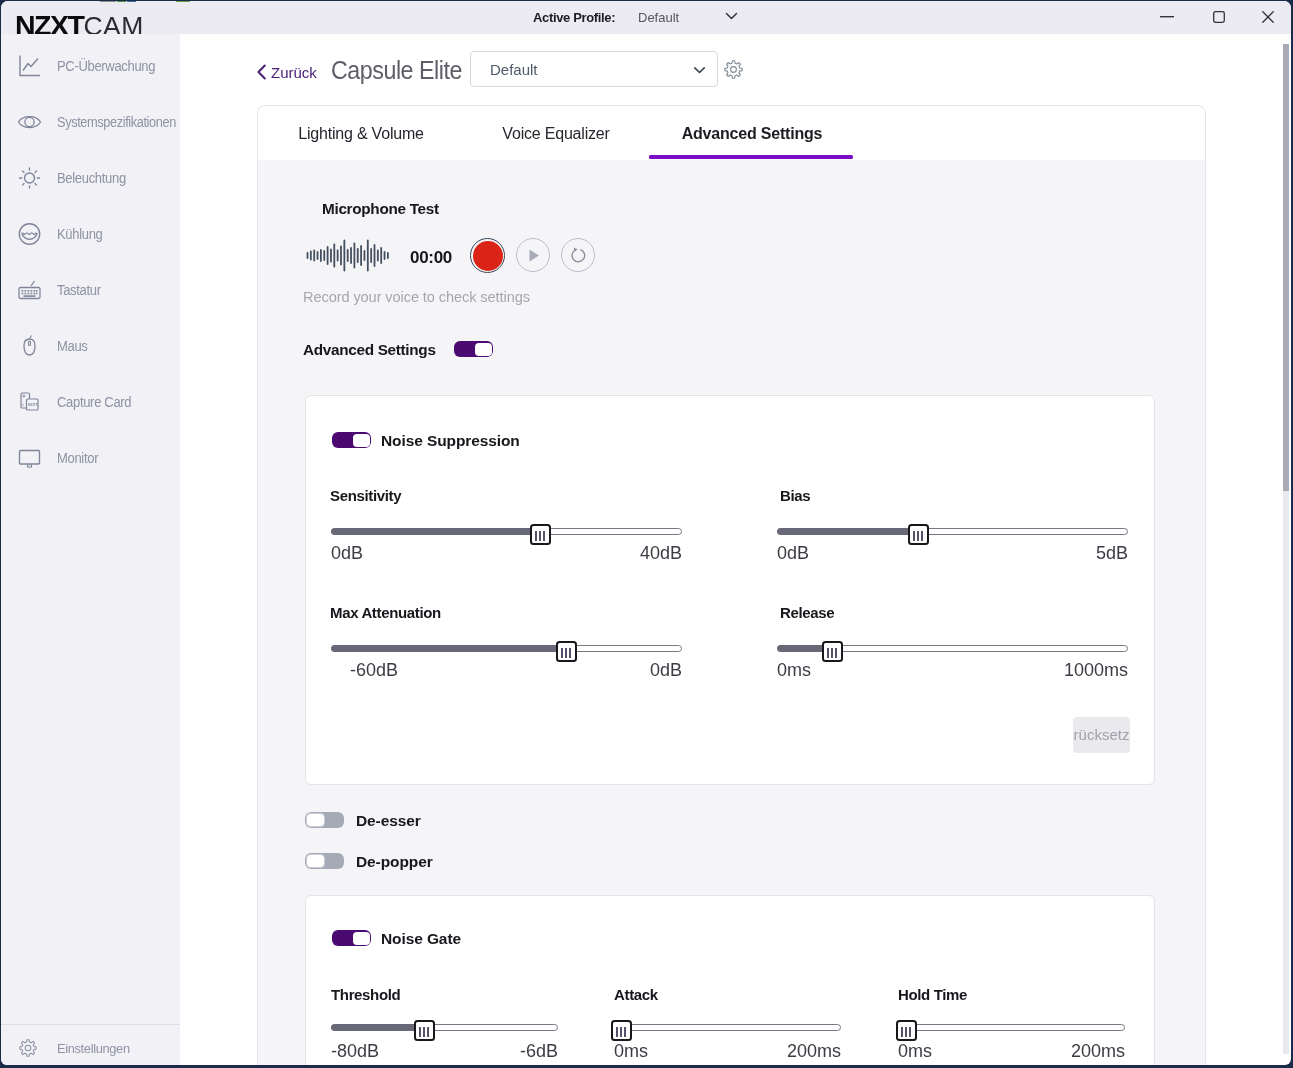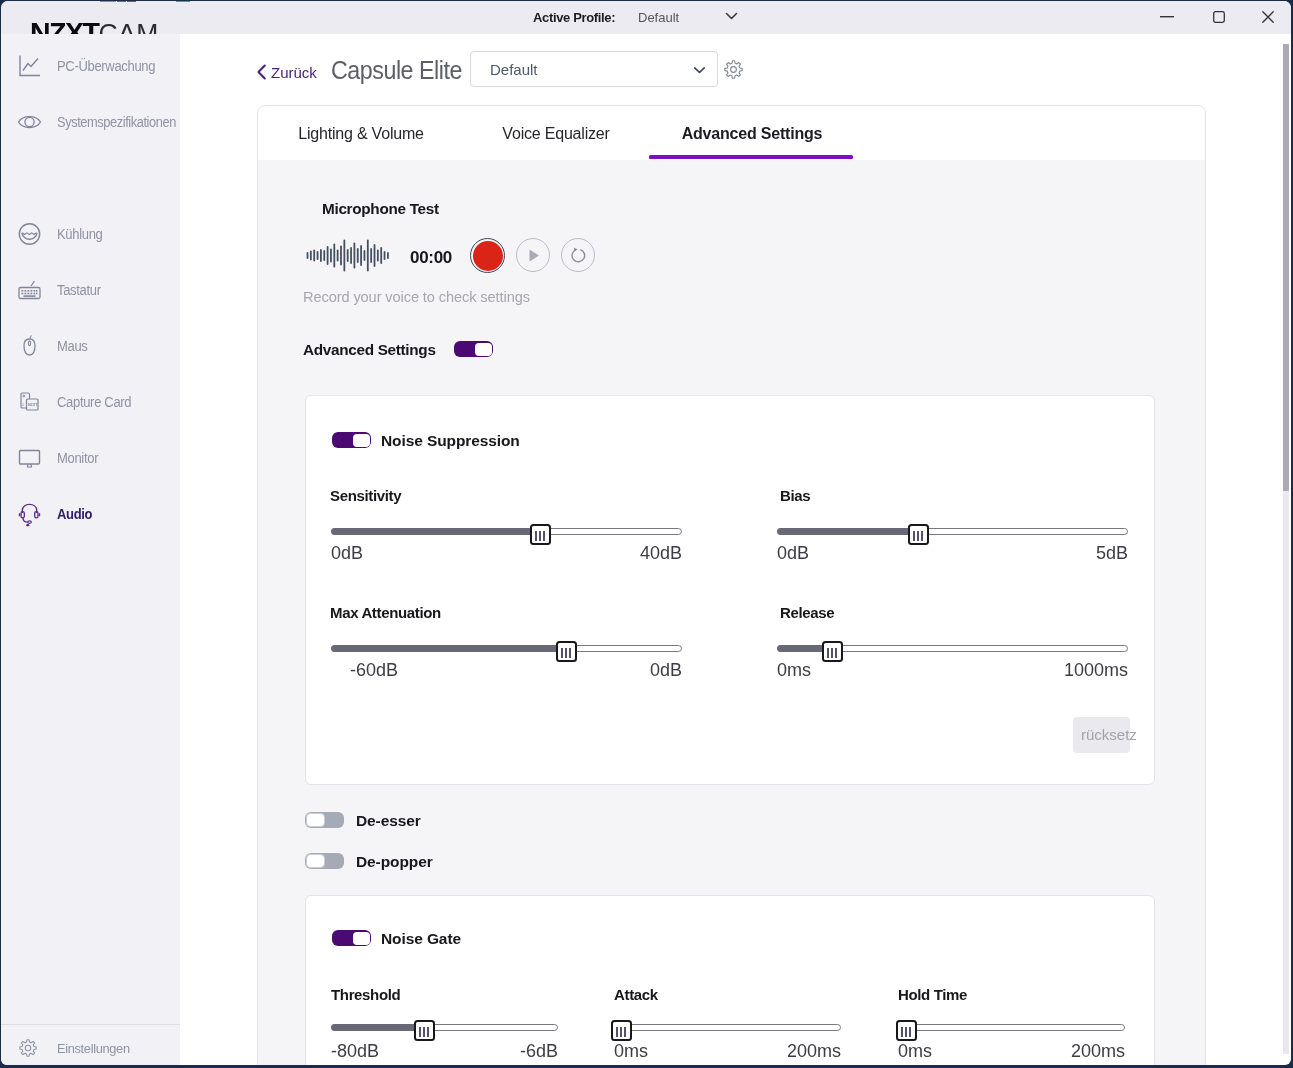--- a/index.html
+++ b/index.html
@@ -5,21 +5,21 @@
   * { margin:0; padding:0; box-sizing:border-box; }
   html,body { width:1293px; height:1068px; overflow:hidden; }
   body { background:#1b2b4a; font-family:"Liberation Sans", sans-serif; }
   .window { position:absolute; left:1px; top:1px; width:1290px; height:1064px;
             border-radius:7px 7px 6px 6px; background:#fff; overflow:hidden; }
   .page { position:absolute; left:-1px; top:-1px; width:1293px; height:1068px; }
   .abs { position:absolute; }
 
   
   .titlebar { position:absolute; left:0; top:0; width:1293px; height:34px; background:#ecebf1; }
-  .logo { position:absolute; left:15px; top:16px; font-size:28.5px; letter-spacing:-1px; color:#0b0b0d;margin-left:15px; }
+  .logo { position:absolute; left:15px; top:9px; font-size:28.5px; letter-spacing:-1px; color:#0b0b0d; }
   .logo b { font-weight:700; letter-spacing:-1.5px; }
   .logo span { font-weight:400; letter-spacing:0.5px; color:#2a2a30; font-size:26.5px; }
   .ap-label { position:absolute; left:533px; top:10px; font-size:13px; letter-spacing:-0.35px; font-weight:700; color:#1c1c22; }
   .ap-value { position:absolute; left:638px; top:10px; font-size:13px; color:#55555c; }
 
   
   .sidebar { position:absolute; left:0; top:34px; width:180px; height:1034px; background:#f2f1f6; }
   .nav-item { position:absolute; left:0; width:180px; height:56px; }
   .nav-item .ico { position:absolute; left:17px; top:50%; transform:translateY(-50%); width:25px; height:25px; }
   .nav-item .lbl { position:absolute; left:57px; top:50%; transform:translateY(-50%) scaleX(0.93); transform-origin:left center;
@@ -65,21 +65,21 @@
   .thumb i { position:absolute; top:5px; width:1.2px; height:10px; background:#53526a; }
   .thumb i:nth-child(1){ left:3.4px; } .thumb i:nth-child(2){ left:7.4px; } .thumb i:nth-child(3){ left:11.4px; }
   .minmax { position:absolute; font-size:18px; color:#3c3c44; }
   .minmax.r { text-align:right; }
 
   
   .sb-track { position:absolute; left:1283px; top:44px; width:6px; height:1010px; background:#e8e8ed; }
   .sb-thumb { position:absolute; left:1283px; top:44px; width:6px; height:447px; background:#a9aab3; }
 
   .reset-btn { position:absolute; left:1073px; top:717px; width:57px; height:36px; background:#e9e9ee;
-               border-radius:4px; font-size:15px; color:#a2a2ab; text-align:center; line-height:36px;padding-left:8px; }
+               border-radius:4px; font-size:15px; color:#a2a2ab; text-align:center; line-height:36px; }
 </style>
 </head>
 <body>
 <div class="window">
     <div class="page">
 
   <div class="abs" style="left:100px;top:0;width:16px;height:2px;background:#8a8f84;z-index:5;"></div>
   <div class="abs" style="left:117px;top:0;width:9px;height:2px;background:#4d8a3c;z-index:5;"></div>
   <div class="abs" style="left:127px;top:0;width:9px;height:2px;background:#3b6ea5;z-index:5;"></div>
   <div class="abs" style="left:176px;top:0;width:14px;height:2px;background:#67a04e;z-index:5;"></div>
@@ -108,20 +108,36 @@
           <path d="M6 17 L11 10 L14 13 L21 5" fill="none" stroke="#80859a" stroke-width="1.4" stroke-linejoin="round"></path>
         </svg>
     <div class="lbl">PC-Überwachung</div>
   </div>
   <div class="nav-item" style="top:94px">
     <svg class="ico" viewBox="0 0 25 25">
           <path d="M1.5 12.5 C5.5 5.2 19.5 5.2 23.5 12.5 C19.5 19.8 5.5 19.8 1.5 12.5 Z" fill="none" stroke="#80859a" stroke-width="1.3"></path>
           <circle cx="12.5" cy="12.5" r="4.6" fill="none" stroke="#80859a" stroke-width="1.3"></circle>
         </svg>
     <div class="lbl" style="font-size:13.8px;letter-spacing:-0.45px;">Systemspezifikationen</div>
+  </div>
+  <div class="nav-item" style="top:150px">
+    <svg class="ico" viewBox="0 0 25 25">
+          <circle cx="12.5" cy="12.5" r="5" fill="none" stroke="#80859a" stroke-width="1.4"></circle>
+      <g stroke="#80859a" stroke-width="1.3" stroke-linecap="round">
+      <line x1="12.5" y1="2.5" x2="12.5" y2="4.7"></line>
+            <line x1="12.5" y1="20.3" x2="12.5" y2="22.5"></line>
+      <line x1="2.5" y1="12.5" x2="4.7" y2="12.5"></line>
+            <line x1="20.3" y1="12.5" x2="22.5" y2="12.5"></line>
+      <line x1="5.4" y1="5.4" x2="7" y2="7"></line>
+            <line x1="18" y1="18" x2="19.6" y2="19.6"></line>
+      <line x1="5.4" y1="19.6" x2="7" y2="18"></line>
+            <line x1="18" y1="7" x2="19.6" y2="5.4"></line>
+          </g>
+        </svg>
+    <div class="lbl">Beleuchtung</div>
   </div>
   <div class="nav-item" style="top:206px">
     <svg class="ico" viewBox="0 0 25 25">
           <circle cx="12.5" cy="12.5" r="10.2" fill="none" stroke="#80859a" stroke-width="1.4"></circle>
           <path d="M4.9 11.3 A 7.7 7.7 0 0 0 20.1 11.3" fill="none" stroke="#80859a" stroke-width="1.4"></path>
           <path d="M5.2 11.3 l2.3 1.7 2.4 -1.7 2.4 1.7 2.4 -1.7 2.4 1.7 2.2 -1.7" fill="none" stroke="#80859a" stroke-width="1.1"></path>
         </svg>
     <div class="lbl">Kühlung</div>
   </div>
   <div class="nav-item" style="top:262px">
@@ -163,33 +179,20 @@
       <text x="11" y="16.5" font-size="3.6" font-weight="bold" fill="#80859a">NZXT</text>
         </svg>
     <div class="lbl">Capture Card</div>
   </div>
   <div class="nav-item" style="top:430px">
     <svg class="ico" viewBox="0 0 25 25">
           <rect x="2.5" y="5" width="20" height="13.5" rx="1" fill="none" stroke="#80859a" stroke-width="1.4"></rect>
       <path d="M10 21.5 h5 M11 18.5 l-0.6 3 M14 18.5 l0.6 3" stroke="#80859a" stroke-width="1.2"></path>
         </svg>
     <div class="lbl">Monitor</div>
-  </div>
-  <div class="nav-item active" style="top:486px">
-    <svg class="ico" viewBox="0 0 26 26">
-      <path d="M5.5 12 V9.5 C5.5 5.4 8.9 3 13 3 C17.1 3 20.5 5.4 20.5 9.5 V12" fill="none" stroke="#5b2b90" stroke-width="1.5"></path>
-      <rect x="4.2" y="10.5" width="3.4" height="6.5" rx="1.6" fill="none" stroke="#5b2b90" stroke-width="1.4"></rect>
-      <rect x="18.4" y="10.5" width="3.4" height="6.5" rx="1.6" fill="none" stroke="#5b2b90" stroke-width="1.4"></rect>
-      <line x1="2.6" y1="12.2" x2="2.6" y2="15.4" stroke="#5b2b90" stroke-width="1.4"></line>
-      <line x1="23.4" y1="12.2" x2="23.4" y2="15.4" stroke="#5b2b90" stroke-width="1.4"></line>
-      <path d="M6.2 16.8 C6.2 19.9 8.4 21.3 10.8 21.4" fill="none" stroke="#5b2b90" stroke-width="1.4"></path>
-      <ellipse cx="13" cy="21.4" rx="2" ry="1.3" fill="none" stroke="#5b2b90" stroke-width="1.15"></ellipse>
-      <circle cx="11.2" cy="24.7" r="1.55" fill="#5b2b90"></circle>
-        </svg>
-    <div class="lbl">Audio</div>
   </div>
   <div class="sep"></div>
   <div class="settings-item">
     <svg class="abs" style="left:19px;top:12px" width="18" height="18" viewBox="0 0 23 23">
           <path d="M9.61 3.93 L10.12 0.99 L12.88 0.99 L13.39 3.93 L15.52 4.81 L17.95 3.09 L19.91 5.05 L18.19 7.48 L19.07 9.61 L22.01 10.12 L22.01 12.88 L19.07 13.39 L18.19 15.52 L19.91 17.95 L17.95 19.91 L15.52 18.19 L13.39 19.07 L12.88 22.01 L10.12 22.01 L9.61 19.07 L7.48 18.19 L5.05 19.91 L3.09 17.95 L4.81 15.52 L3.93 13.39 L0.99 12.88 L0.99 10.12 L3.93 9.61 L4.81 7.48 L3.09 5.05 L5.05 3.09 L7.48 4.81 Z" fill="none" stroke="#8e92a2" stroke-width="1.4" stroke-linejoin="round"></path>
           <circle cx="11.5" cy="11.5" r="3.5" fill="none" stroke="#8e92a2" stroke-width="1.4"></circle>
         </svg>
     <div class="lbl" style="position:absolute;left:57px;top:50%;transform:translateY(-50%) scaleX(0.95);transform-origin:left center;font-size:13.5px;letter-spacing:-0.35px;color:#8e92a2;">Einstellungen</div>
   </div>
 

